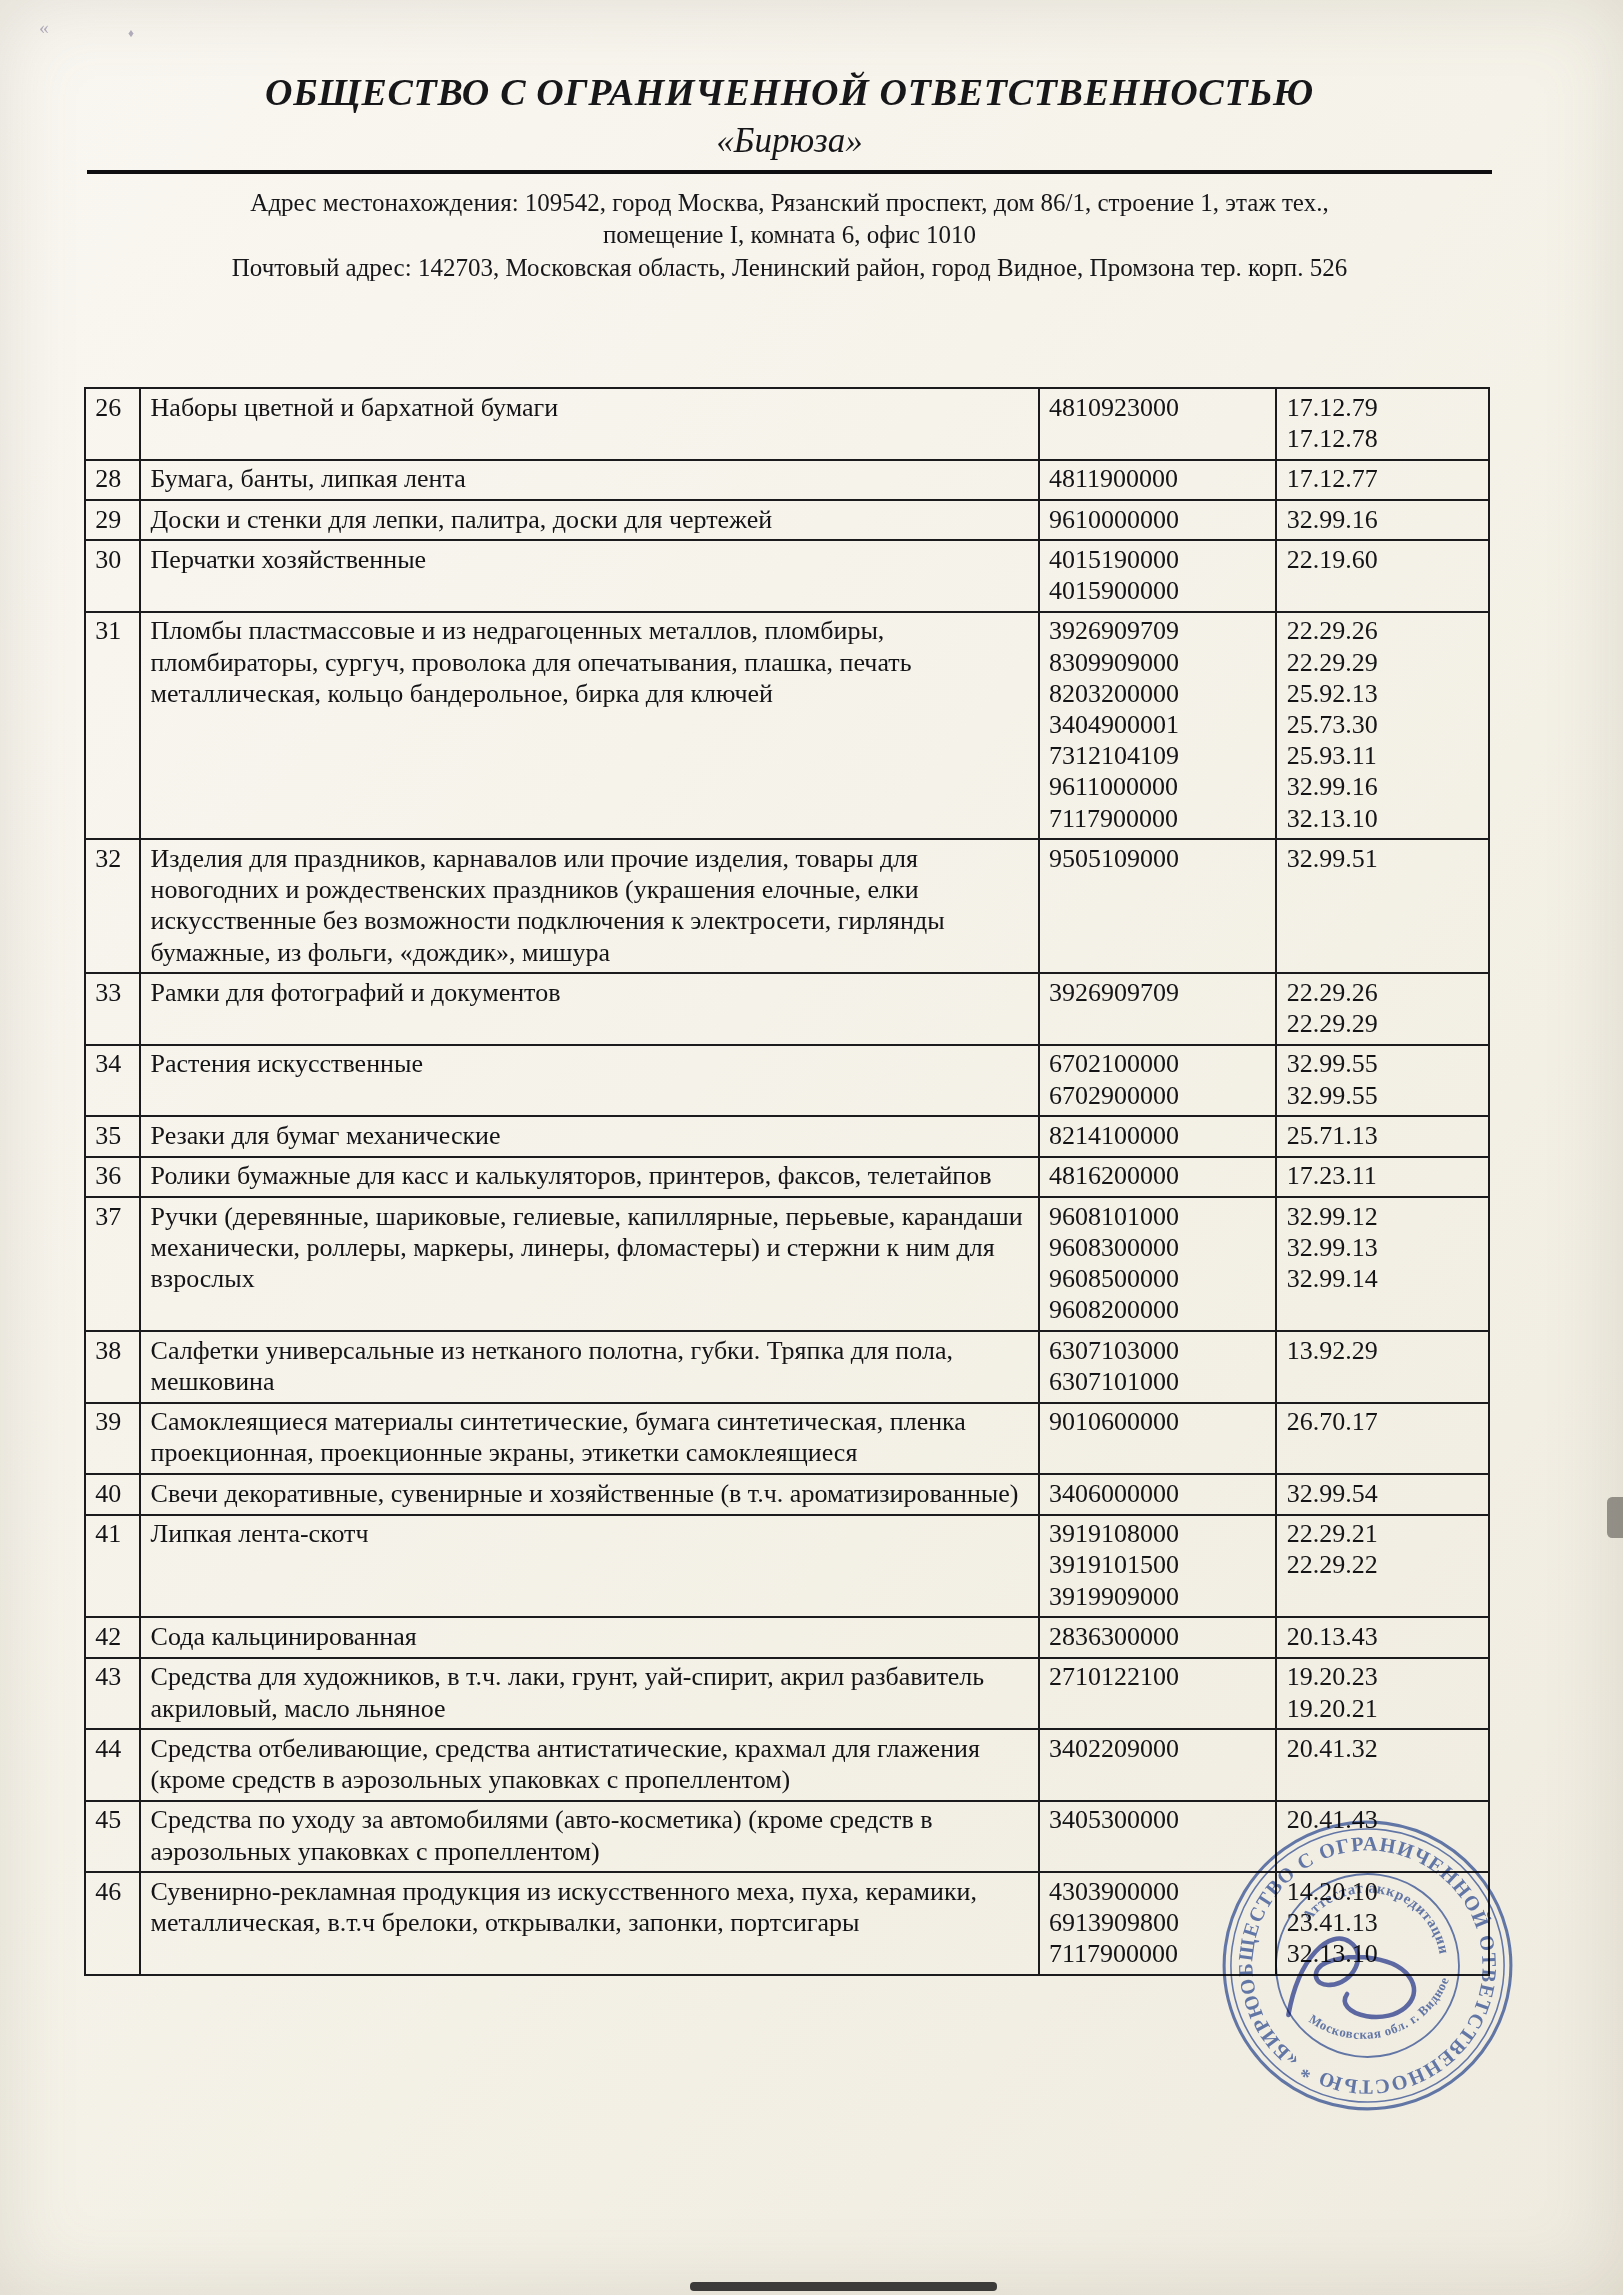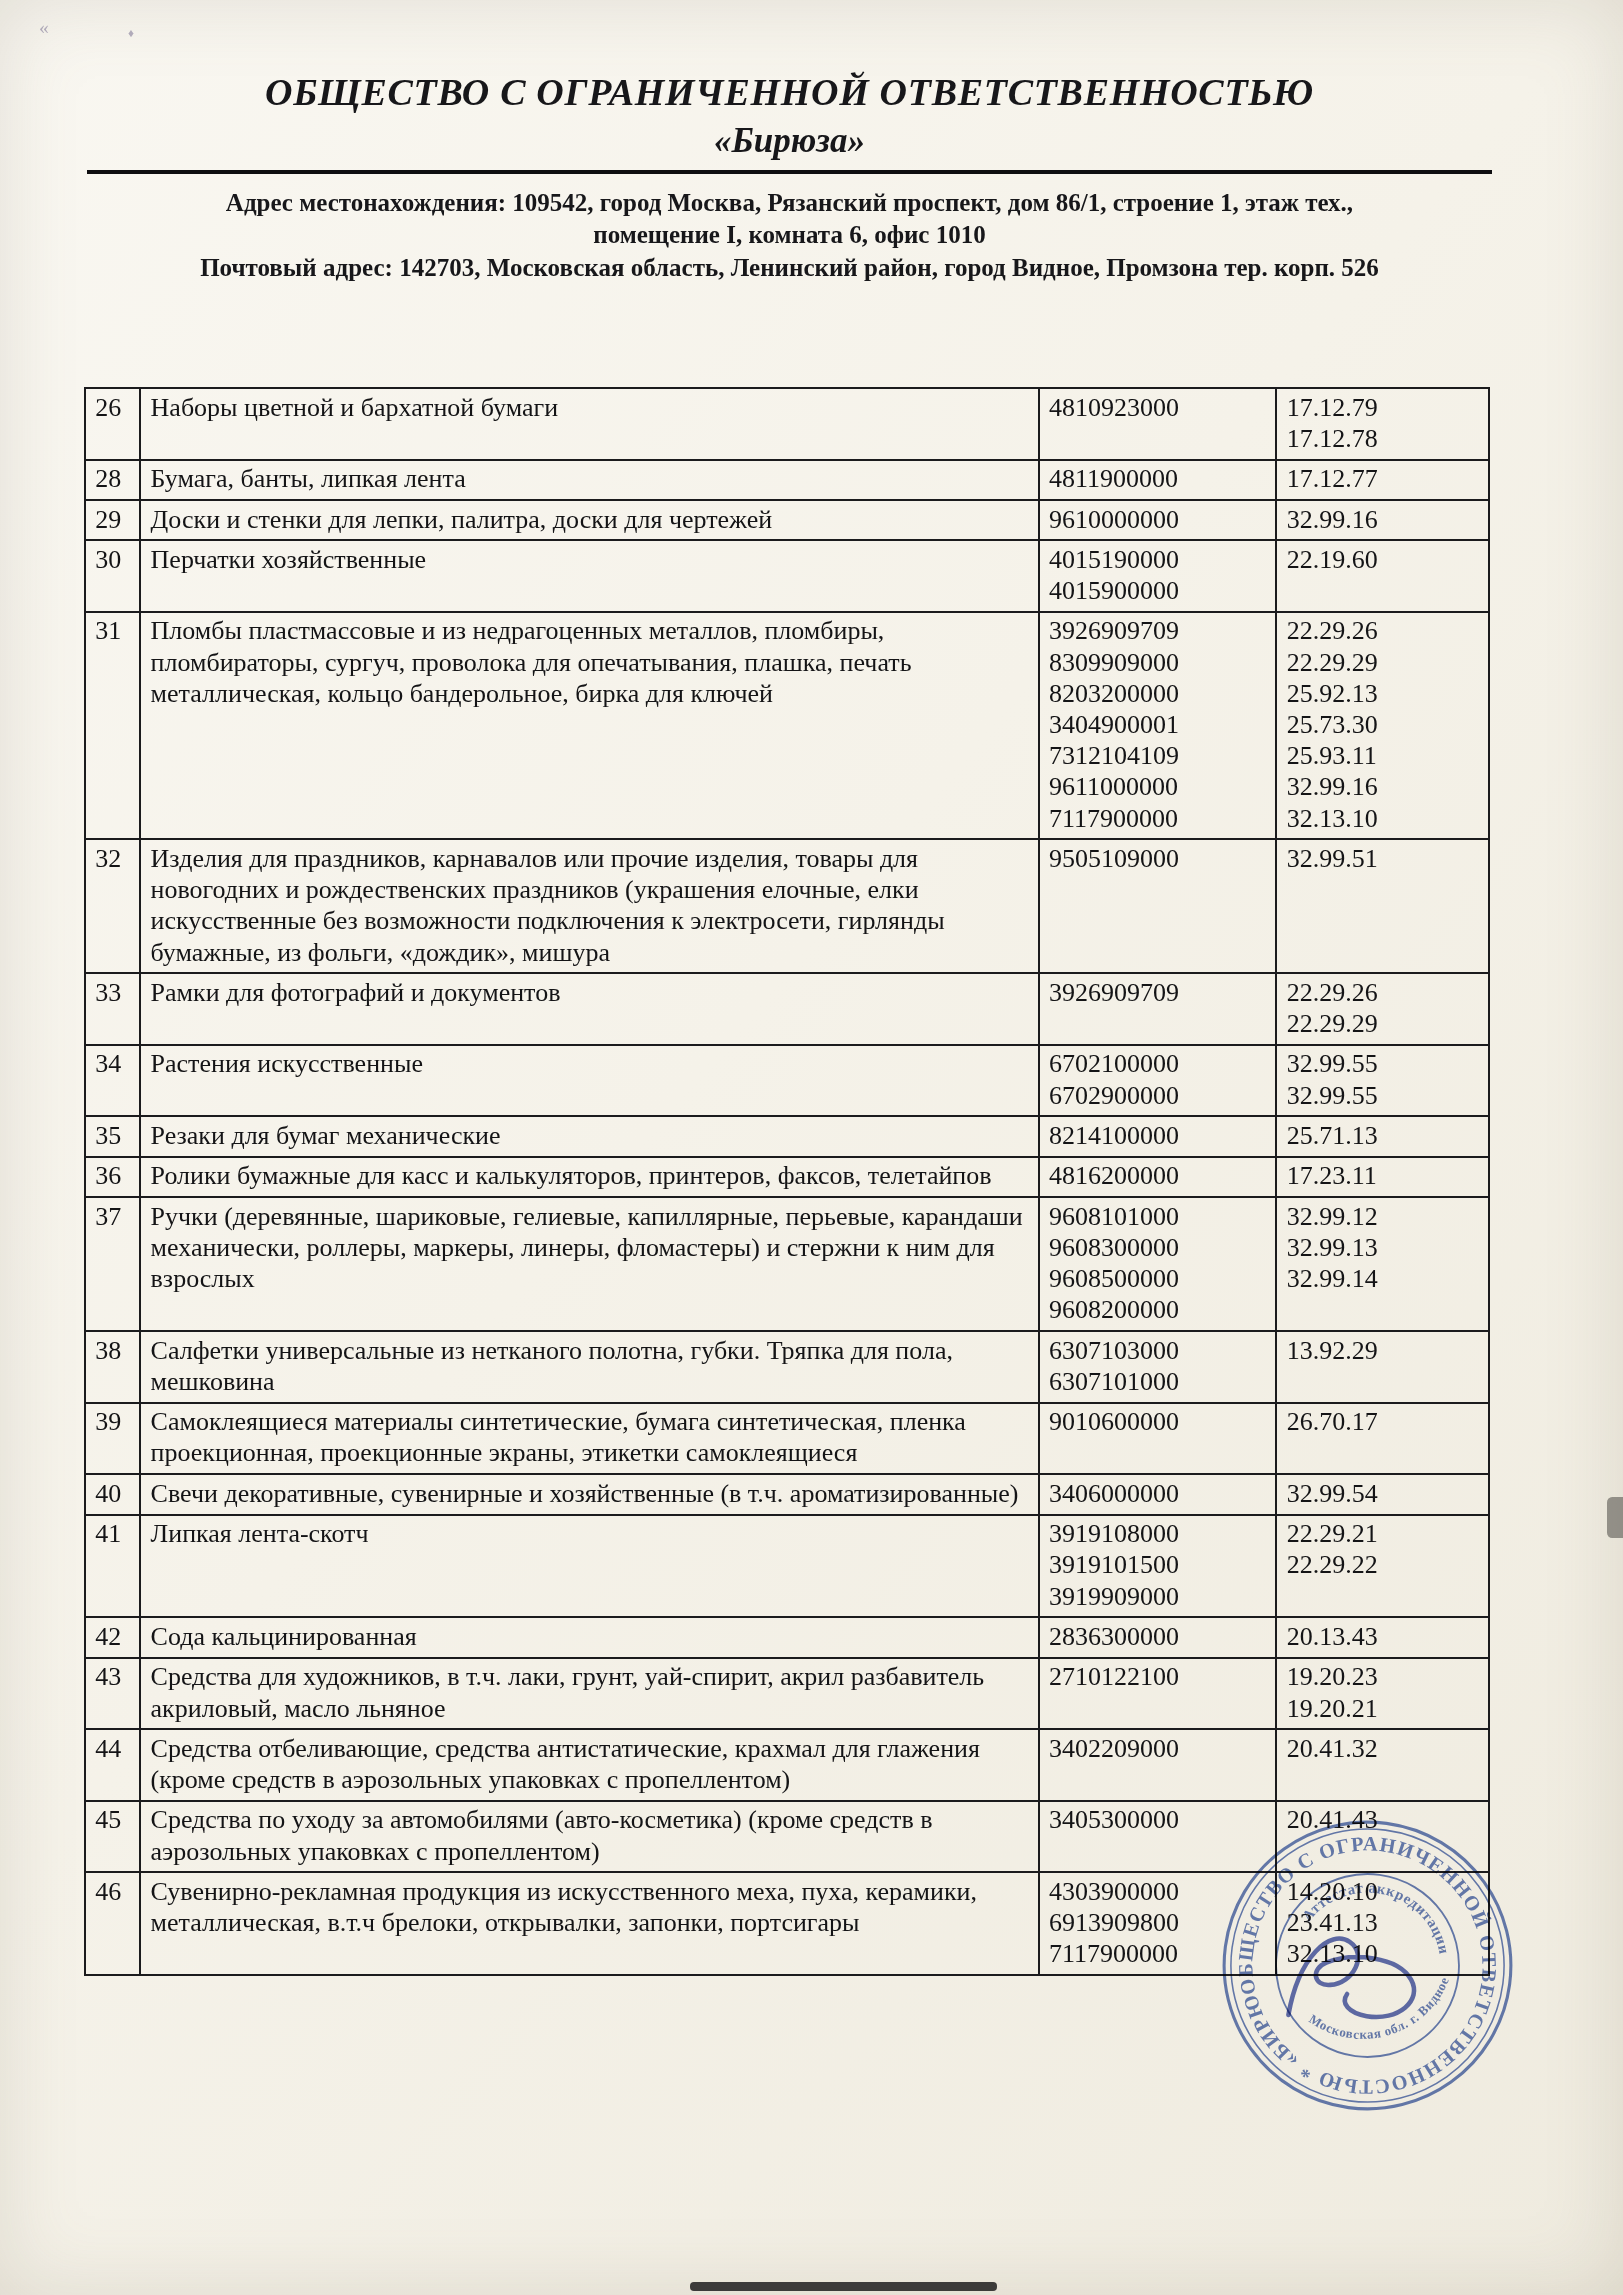--- a/index.html
+++ b/index.html
@@ -13,23 +13,23 @@
     color:#17171a;
     overflow:hidden;
     box-shadow:inset 0 0 79px rgba(120,110,90,.18);
   }
   .corner-mark { position:absolute; color:#8d86a0; opacity:.65; font-size:19.6px; }
   .corner-mark.m1 { left:39px; top:17px; }
   .corner-mark.m2 { left:128px; top:26px; font-size:11.8px; }
 
   .doc-header { position:absolute; left:87px; top:63px; width:1405px; text-align:center;margin-top:7px; }
   .title1 { font-size:38px; font-weight:bold; font-style:italic; letter-spacing:0.7px; }
-  .title2 { font-size:35px; font-weight:bold; font-style:italic; margin-top:6.5px; }
+  .title2 { font-size:35px; font-weight:normal; font-style:italic; margin-top:6.5px; }
   .rule   { margin-top:9.2px; border-bottom:4.6px solid #0e0e10; }
-  .addr   { margin-top:13px; font-size:25px; line-height:1.3;font-weight:bold; }
+  .addr   { margin-top:13px; font-size:25px; line-height:1.3; }
   .reg    { margin-top:34px; font-size:26px; line-height:1.32; }
 
   table.products {
     position:absolute; left:84px; top:387px; width:1406px;
     border-collapse:collapse; table-layout:fixed;
     font-size:26px; color:#141416;
   }
   table.products td {
     border:2px solid #1b1b1d;
     vertical-align:top;

